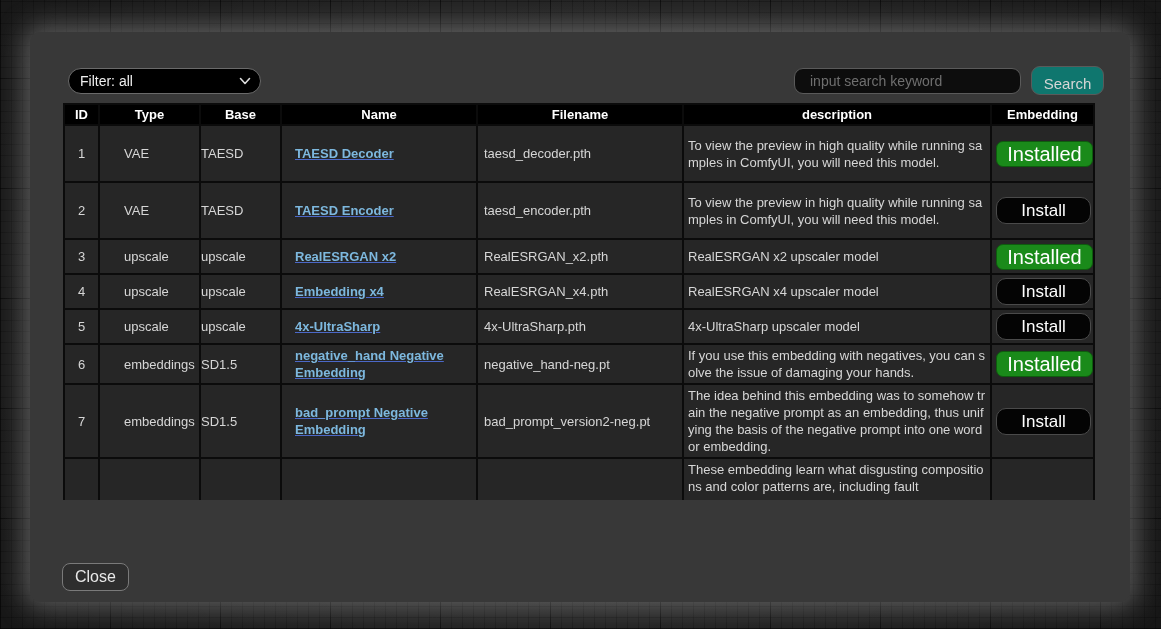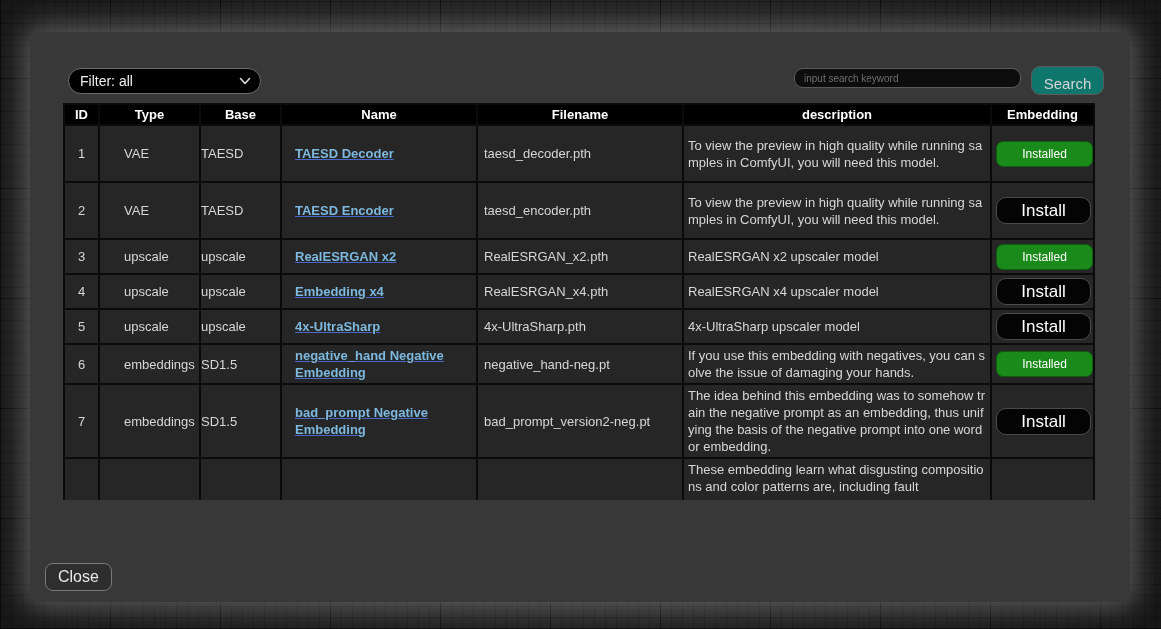--- a/index.html
+++ b/index.html
@@ -28,23 +28,23 @@
   
   .filter-wrap{position:absolute; left:38px; top:36px; width:193px; height:26px;}
   select.filter{
     width:100%; height:100%; background:#000; color:#eee;
     border:1px solid #6a6a6a; border-radius:13px; padding:0 26px 0 11px;
     font-size:14px; appearance:none; -webkit-appearance:none; outline:none;
     font-family:inherit;
   }
   .filter-chevron{position:absolute; right:9px; top:6px; pointer-events:none; line-height:0;}
   input.search{
-    position:absolute; left:764px; top:36px; width:227px; height:20px;
+    position:absolute; left:764px; top:36px; width:227px; height:26px;
     background:#0d0d0d; border:1px solid #5a5a5a; border-radius:9px;
-    color:#ccc; font-size:10px; padding:0 9px; outline:none; font-family:inherit;
+    color:#ccc; font-size:14px; padding:0 15px; outline:none; font-family:inherit;
   }
   input.search::placeholder{color:#6f6f6f;}
   button{font-family:inherit; cursor:pointer;}
   .search-btn{
     position:absolute; left:1001px; top:34px; height:29px; min-width:73px;
     background:#0f766e; border:1px solid #5a5a5a; border-radius:9px;
     color:#d6d6d6; font-size:15px; padding:8px 10px;
   }
   
   .table-viewport{
@@ -75,37 +75,37 @@
   tbody tr:nth-child(6){height:40px}
   tbody tr:nth-child(7){height:70px}
   tbody tr.partial{height:110px}
   tbody tr.partial td{vertical-align:top;}
   a.model-link{
     color:var(--link-blue); font-weight:bold; text-decoration:underline;
     text-decoration-color:var(--link-underline); cursor:pointer;
   }
   .btn-installed{
     background:var(--installed-green); color:#fff; border:1px solid #0e5c0e;
-    border-radius:7px; font-size:12px; min-width:97px; height:26px; line-height:1;
+    border-radius:7px; font-size:20px; min-width:97px; height:26px; line-height:1;
   }
   .btn-install{
     background:#040404; color:#fff; border:1px solid #4a4a4a;
     border-radius:10px; font-size:17px; min-width:95px; height:27px; line-height:1;
   }
   
   .scrollbar{width:17px; height:397px; background:#f1f1f1; position:relative; flex:none;}
   .sb-btn{position:absolute; left:0; width:17px; height:16px; background:#f1f1f1; display:flex; align-items:center; justify-content:center;}
   .sb-up{top:0;}
   .sb-down{bottom:0;}
   .tri-up{width:0;height:0;border-left:4px solid transparent;border-right:4px solid transparent;border-bottom:5px solid #666;}
   .tri-down{width:0;height:0;border-left:4px solid transparent;border-right:4px solid transparent;border-top:5px solid #666;}
   .sb-thumb{position:absolute; left:2px; top:16px; width:13px; height:62px; background:#c2c2c2; border:1px solid #adadad;}
   
   .close-btn{
-    position:absolute; left:15px; top:531px; height:28px; min-width:65px;
+    position:absolute; left:32px; top:531px; height:28px; min-width:65px;
     background:#2e2e2e; border:1px solid #7a7a7a; border-radius:8px;
     color:#e8e8e8; font-size:16px; padding:0 12px;
   }
 </style>
 </head>
 <body>
 
 <div class="dialog">
 
   <div class="filter-wrap">

